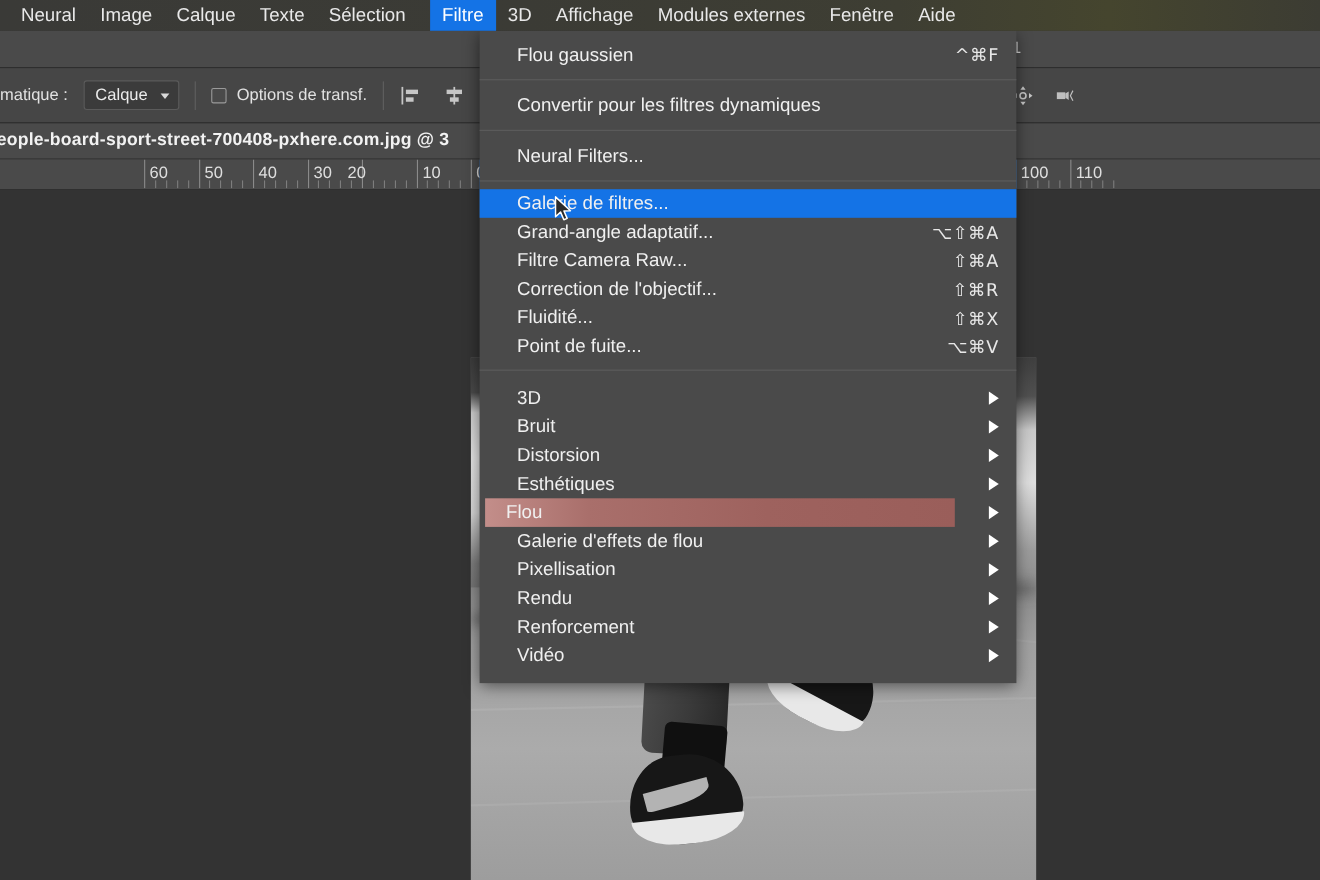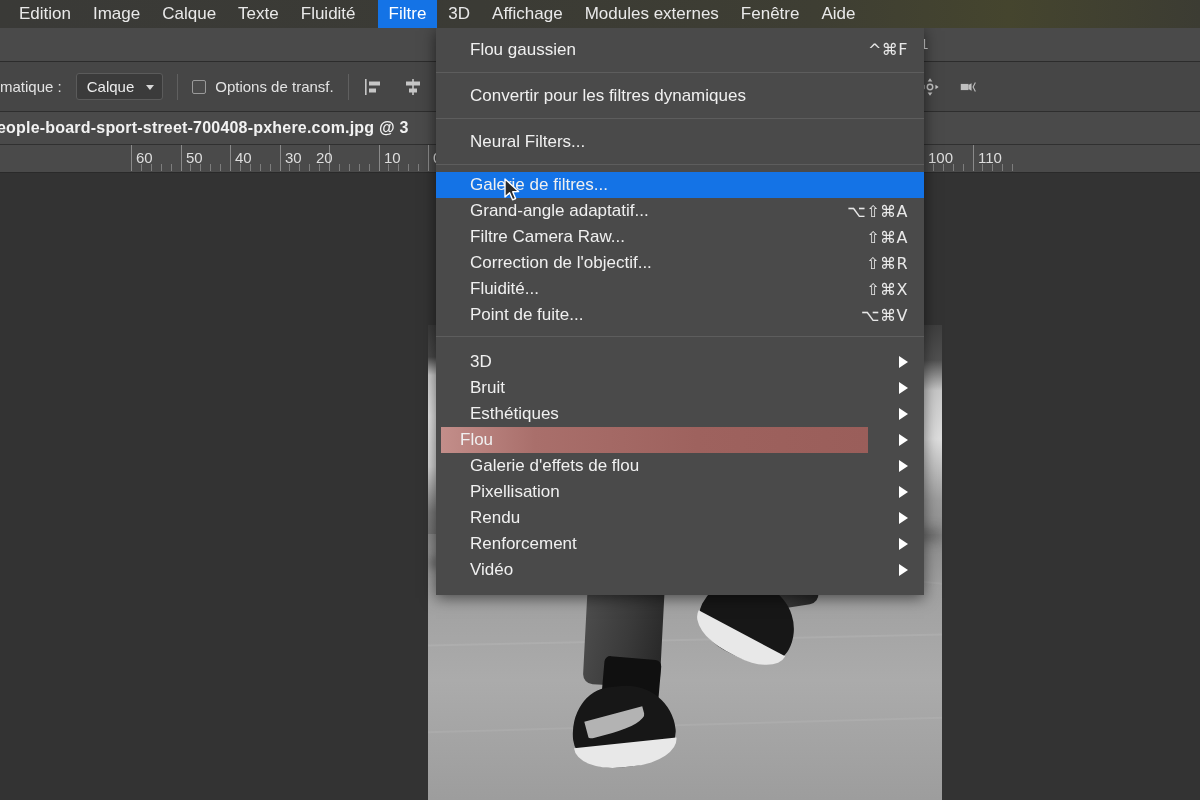--- a/index.html
+++ b/index.html
@@ -278,25 +278,25 @@
     position: absolute; left: 504px; top: 178px;
     z-index: 50; pointer-events: none;
   }
 </style>
 </head>
 <body>
 
 <div id="app">
 
   <div id="menubar">
-      <div class="mb-item">Edition</div>
+      <div class="mb-item">Neural</div>
       <div class="mb-item">Image</div>
       <div class="mb-item">Calque</div>
       <div class="mb-item">Texte</div>
-      <div class="mb-item">Fluidité</div>
+      <div class="mb-item">Sélection</div>
       <div class="mb-item active">Filtre</div>
       <div class="mb-item">3D</div>
       <div class="mb-item">Affichage</div>
       <div class="mb-item">Modules externes</div>
       <div class="mb-item">Fenêtre</div>
       <div class="mb-item">Aide</div>
     </div>
 
   <div id="tabstrip">
     <span class="tabnum">1</span>
@@ -495,20 +495,24 @@
       <div class="msep" style="margin: 8px 0px 12px;"></div>
       <div class="mi">
         <span class="lbl">3D</span>
         <span class="arrow"></span>
       </div>
       <div class="mi">
         <span class="lbl">Bruit</span>
         <span class="arrow"></span>
       </div>
       <div class="mi">
+        <span class="lbl">Distorsion</span>
+        <span class="arrow"></span>
+      </div>
+      <div class="mi">
         <span class="lbl">Esthétiques</span>
         <span class="arrow"></span>
       </div>
       <div class="mi sel-red">
         <div class="redfill"></div>
         <span class="lbl">Flou</span>
         <span class="arrow"></span>
       </div>
       <div class="mi">
         <span class="lbl">Galerie d'effets de flou</span>

